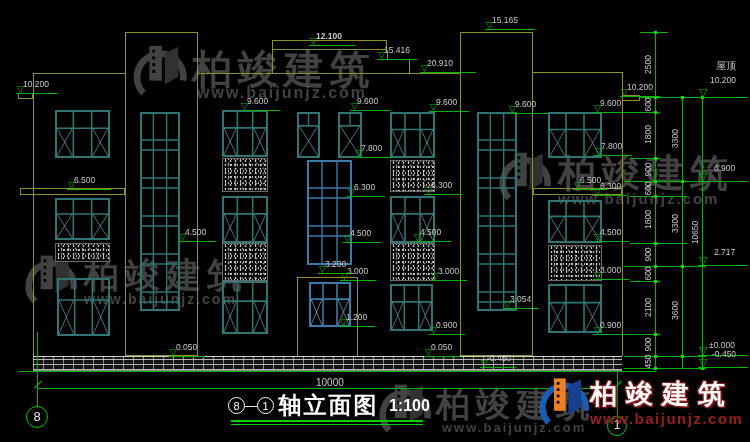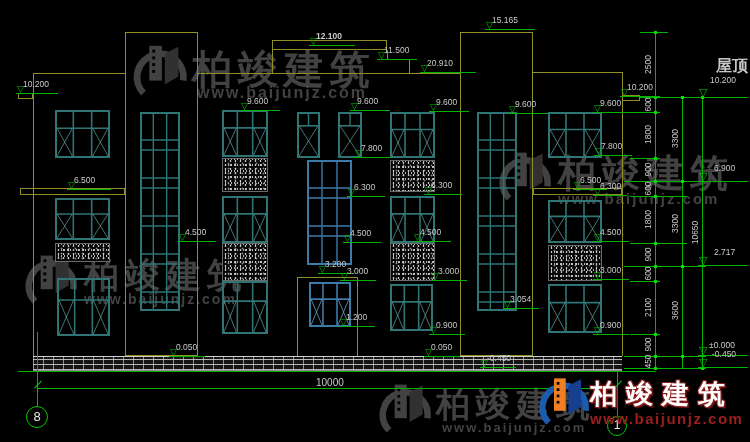--- a/index.html
+++ b/index.html
@@ -353,21 +353,21 @@
       <div class="gl" style="left: 702px; top: 97px; width: 1px; height: 271px;"></div>
       <div class="dot" style="left: 701px; top: 96px;"></div>
       <div class="dot" style="left: 701px; top: 367px;"></div>
       <div class="vlab" style="left: 673px; top: 227.5px;">10650</div>
       <div class="lab" style="left: 23px; top: 80px;">10.200</div>
       <div class="tri" style="left: 17px; top: 85px;">▽</div>
       <div class="gl" style="left: 16px; top: 93px; width: 42px; height: 1px;"></div>
       <div class="lab" style="left: 316px; top: 32px; font-weight: bold;">12.100</div>
       <div class="tri" style="left: 310px; top: 37px;">▽</div>
       <div class="gl" style="left: 309px; top: 45px; width: 46px; height: 1px;"></div>
-      <div class="lab" style="left: 384px; top: 46px;">11.500</div>
+      <div class="lab" style="left: 384px; top: 46px;">15.416</div>
       <div class="tri" style="left: 378px; top: 51px;">▽</div>
       <div class="gl" style="left: 377px; top: 59px; width: 40px; height: 1px;"></div>
       <div class="lab" style="left: 427px; top: 59px;">20.910</div>
       <div class="tri" style="left: 421px; top: 64px;">▽</div>
       <div class="gl" style="left: 420px; top: 72px; width: 56px; height: 1px;"></div>
       <div class="lab" style="left: 492px; top: 16px;">15.165</div>
       <div class="tri" style="left: 486px; top: 21px;">▽</div>
       <div class="gl" style="left: 485px; top: 29px; width: 50px; height: 1px;"></div>
       <div class="lab" style="left: 627px; top: 83px;">10.200</div>
       <div class="tri" style="left: 621px; top: 88px;">▽</div>
@@ -446,38 +446,45 @@
       <div class="gl" style="left: 593px; top: 334px; width: 36px; height: 1px;"></div>
       <div class="lab" style="left: 176px; top: 343px;">0.050</div>
       <div class="tri" style="left: 170px; top: 348px;">▽</div>
       <div class="gl" style="left: 169px; top: 356px; width: 36px; height: 1px;"></div>
       <div class="lab" style="left: 431px; top: 343px;">0.050</div>
       <div class="tri" style="left: 425px; top: 348px;">▽</div>
       <div class="gl" style="left: 424px; top: 356px; width: 36px; height: 1px;"></div>
       <div class="lab" style="left: 487px; top: 354px;">-0.450</div>
       <div class="tri" style="left: 481px; top: 359px;">▽</div>
       <div class="gl" style="left: 480px; top: 367px; width: 36px; height: 1px;"></div>
-      <div class="lab" style="left: 716px; top: 61px; font-size: 16px; font-weight: bold;">屋顶</div>
+      <div class="lab" style="left: 716px; top: 61px; font-size: 10px;">屋顶</div>
       <div class="lab" style="left: 710px; top: 76px;">10.200</div>
       <div class="tri" style="left: 699px; top: 88px; font-size: 11px;">▽</div>
       <div class="gl" style="left: 698px; top: 97px; width: 50px; height: 1px;"></div>
       <div class="lab" style="left: 714px; top: 164px;">6.900</div>
       <div class="tri" style="left: 699px; top: 172px; font-size: 11px;">▽</div>
       <div class="gl" style="left: 698px; top: 181px; width: 50px; height: 1px;"></div>
       <div class="lab" style="left: 714px; top: 248px;">2.717</div>
       <div class="tri" style="left: 699px; top: 256px; font-size: 11px;">▽</div>
       <div class="gl" style="left: 698px; top: 265px; width: 50px; height: 1px;"></div>
       <div class="lab" style="left: 709px; top: 341px;">±0.000</div>
       <div class="tri" style="left: 699px; top: 346px; font-size: 11px;">▽</div>
       <div class="gl" style="left: 698px; top: 355px; width: 50px; height: 1px;"></div>
       <div class="lab" style="left: 712px; top: 350px;">-0.450</div>
       <div class="tri" style="left: 699px; top: 358px; font-size: 11px;">▽</div>
       <div class="gl" style="left: 698px; top: 367px; width: 50px; height: 1px;"></div>
     </div>
 
+  <div class="title-block">
+    <span class="tcircle">8</span><span style="vertical-align:middle;font-size:12px;">—</span><span class="tcircle">1</span>
+    <span class="tname">轴立面图</span>
+    <span class="tscale">1:100</span>
+    <div style="position:absolute;left:3px;top:30px;width:192px;height:2px;background:#00d000;"></div>
+    <div style="position:absolute;left:3px;top:34px;width:192px;height:1px;background:#00d000;"></div>
+  </div>
 
   <div class="axis-bubble" style="left:26px;top:406px;width:22px;height:22px;font-size:13px;line-height:19px;">8</div>
   <div class="axis-bubble" style="left:607px;top:416px;width:20px;height:20px;font-size:12px;line-height:17px;">1</div>
 
   <div class="lab" style="left:316px;top:378px;font-size:10px;">10000</div>
 <div style="position: absolute; left: 536px; top: 372px;"><svg viewBox="0 0 60 60" width="54" height="56">
         <path d="M14 55 A24 24 0 1 1 55 42" fill="none" stroke="#1a5cae" stroke-width="7"></path>
         <rect x="20" y="6" width="13" height="36" fill="#ee7f22"></rect>
         <polygon points="36,14 50,7 50,38 36,46" fill="#163f8f"></polygon>
         <rect x="23" y="10" width="3" height="3" fill="#000"></rect>

